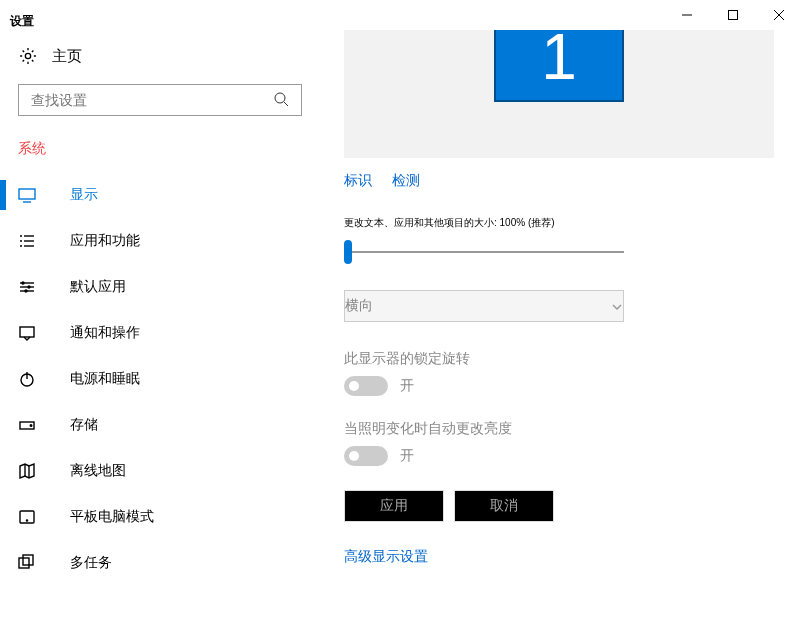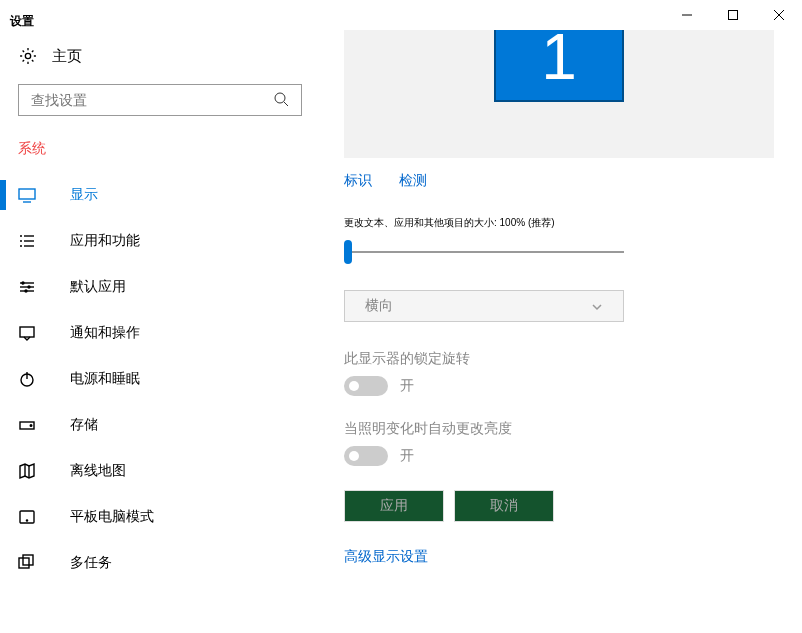--- a/index.html
+++ b/index.html
@@ -118,21 +118,21 @@
     color: #fff;
     font-size: 64px;
     font-weight: 200;
     display: flex;
     align-items: center;
     justify-content: center;
     margin-top: -18px;
   }
   .links-row {
     display: flex;
-    gap: 27px;
+    gap: 20px;
     margin: 14px 0 26px 0;
     font-family: Liberation Mono, monospace;
   }
   .link {
     color: #0066cc;
     font-size: 14px;
     cursor: default;
   }
   .scale-label {
     font-size: 10px;
@@ -171,21 +171,21 @@
   }
   .select-box {
     width: 280px;
     height: 32px;
     border: 1px solid #ccc;
     background: #f5f5f5;
     color: #888;
     display: flex;
     align-items: center;
     justify-content: space-between;
-    padding: 0 20px;
+    padding: 0 0;
     margin-bottom: 28px;
   }
   .chev { width: 12px; height: 12px; }
   .grey-label {
     color: #888;
     font-size: 14px;
     margin-bottom: 8px;
   }
   .toggle-row {
     display: flex;
@@ -212,21 +212,21 @@
   .toggle-text { color: #888; font-size: 14px; }
   .btn-row {
     display: flex;
     gap: 10px;
     margin-top: 6px;
     margin-bottom: 26px;
   }
   .btn {
     width: 100px;
     height: 32px;
-    background: #14532d;
+    background: #000000;
     border: 1px solid #ddd;
     color: #aaa;
     display: flex;
     align-items: center;
     justify-content: center;
     font-size: 14px;
   }
   .adv-link {
     color: #0066cc;
     font-size: 14px;

